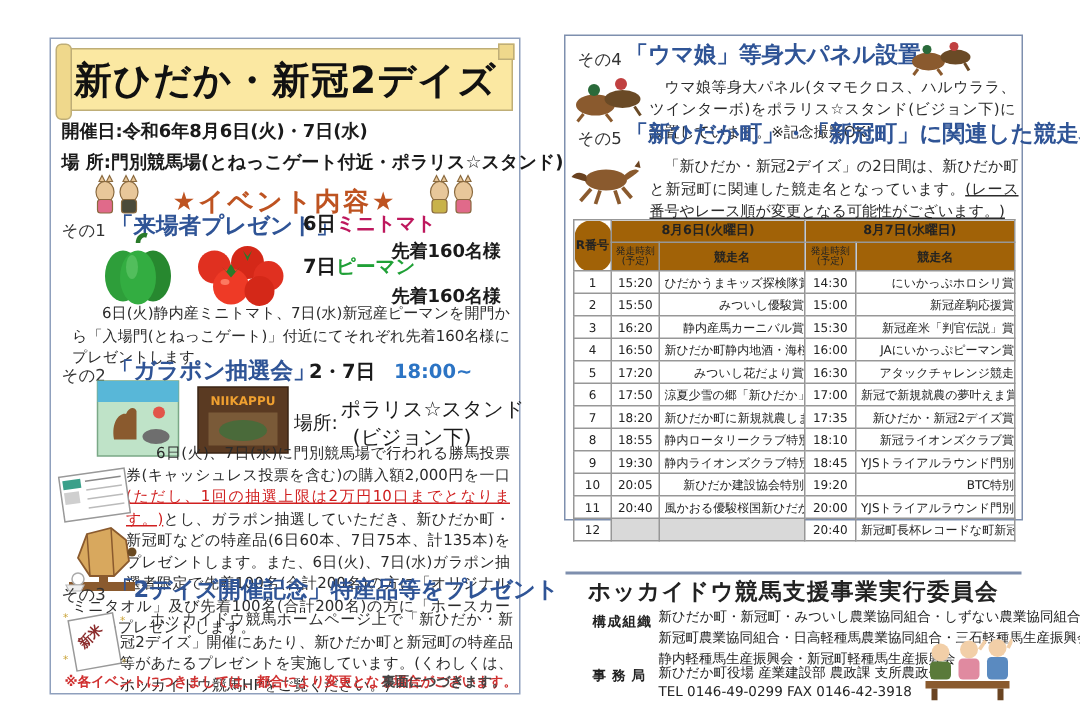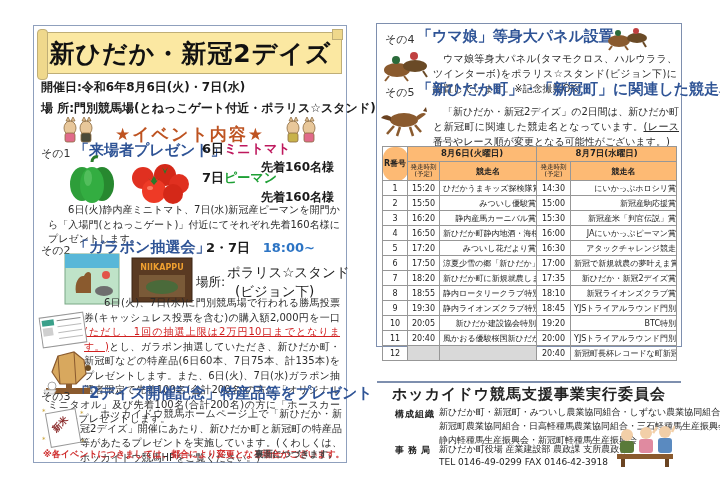--- a/index.html
+++ b/index.html
@@ -40,21 +40,21 @@
   .continue { font-size:9px; font-weight:bold; color:#444; white-space:nowrap; }
 
   
   .r-body { font-size:10px; line-height:1.5; color:#2b2b2b; text-align:justify; text-indent:10px; }
   .u-black { text-decoration:underline; }
 
   #race-table { position:absolute; left:5px; top:122px; width:294px;
                 border-collapse:collapse; table-layout:fixed; border:1px solid #555; }
   #race-table th, #race-table td { border:1px solid #979797; overflow:hidden;
                 white-space:nowrap; padding:0; box-sizing:border-box; }
-  #race-table thead th { background:#fdba74; font-weight:bold; color:#222; }
+  #race-table thead th { background:#a16207; font-weight:bold; color:#222; }
   .day-h { height:15px; font-size:8.5px; }
   .rnum-h { font-size:8px;border-radius:11px; }
   .sub-h { height:19px; font-size:8px; text-align:center; }
   .sub-small { display:block; font-size:6.5px; line-height:1.15; font-weight:normal; }
   #race-table td { height:15px; font-size:8px; color:#222; }
   .c-r    { text-align:center; }
   .c-time { text-align:center; }
   .c-name { text-align:right; padding-left:3px !important; }
   .empty  { background:#d9d9d9; }
 

